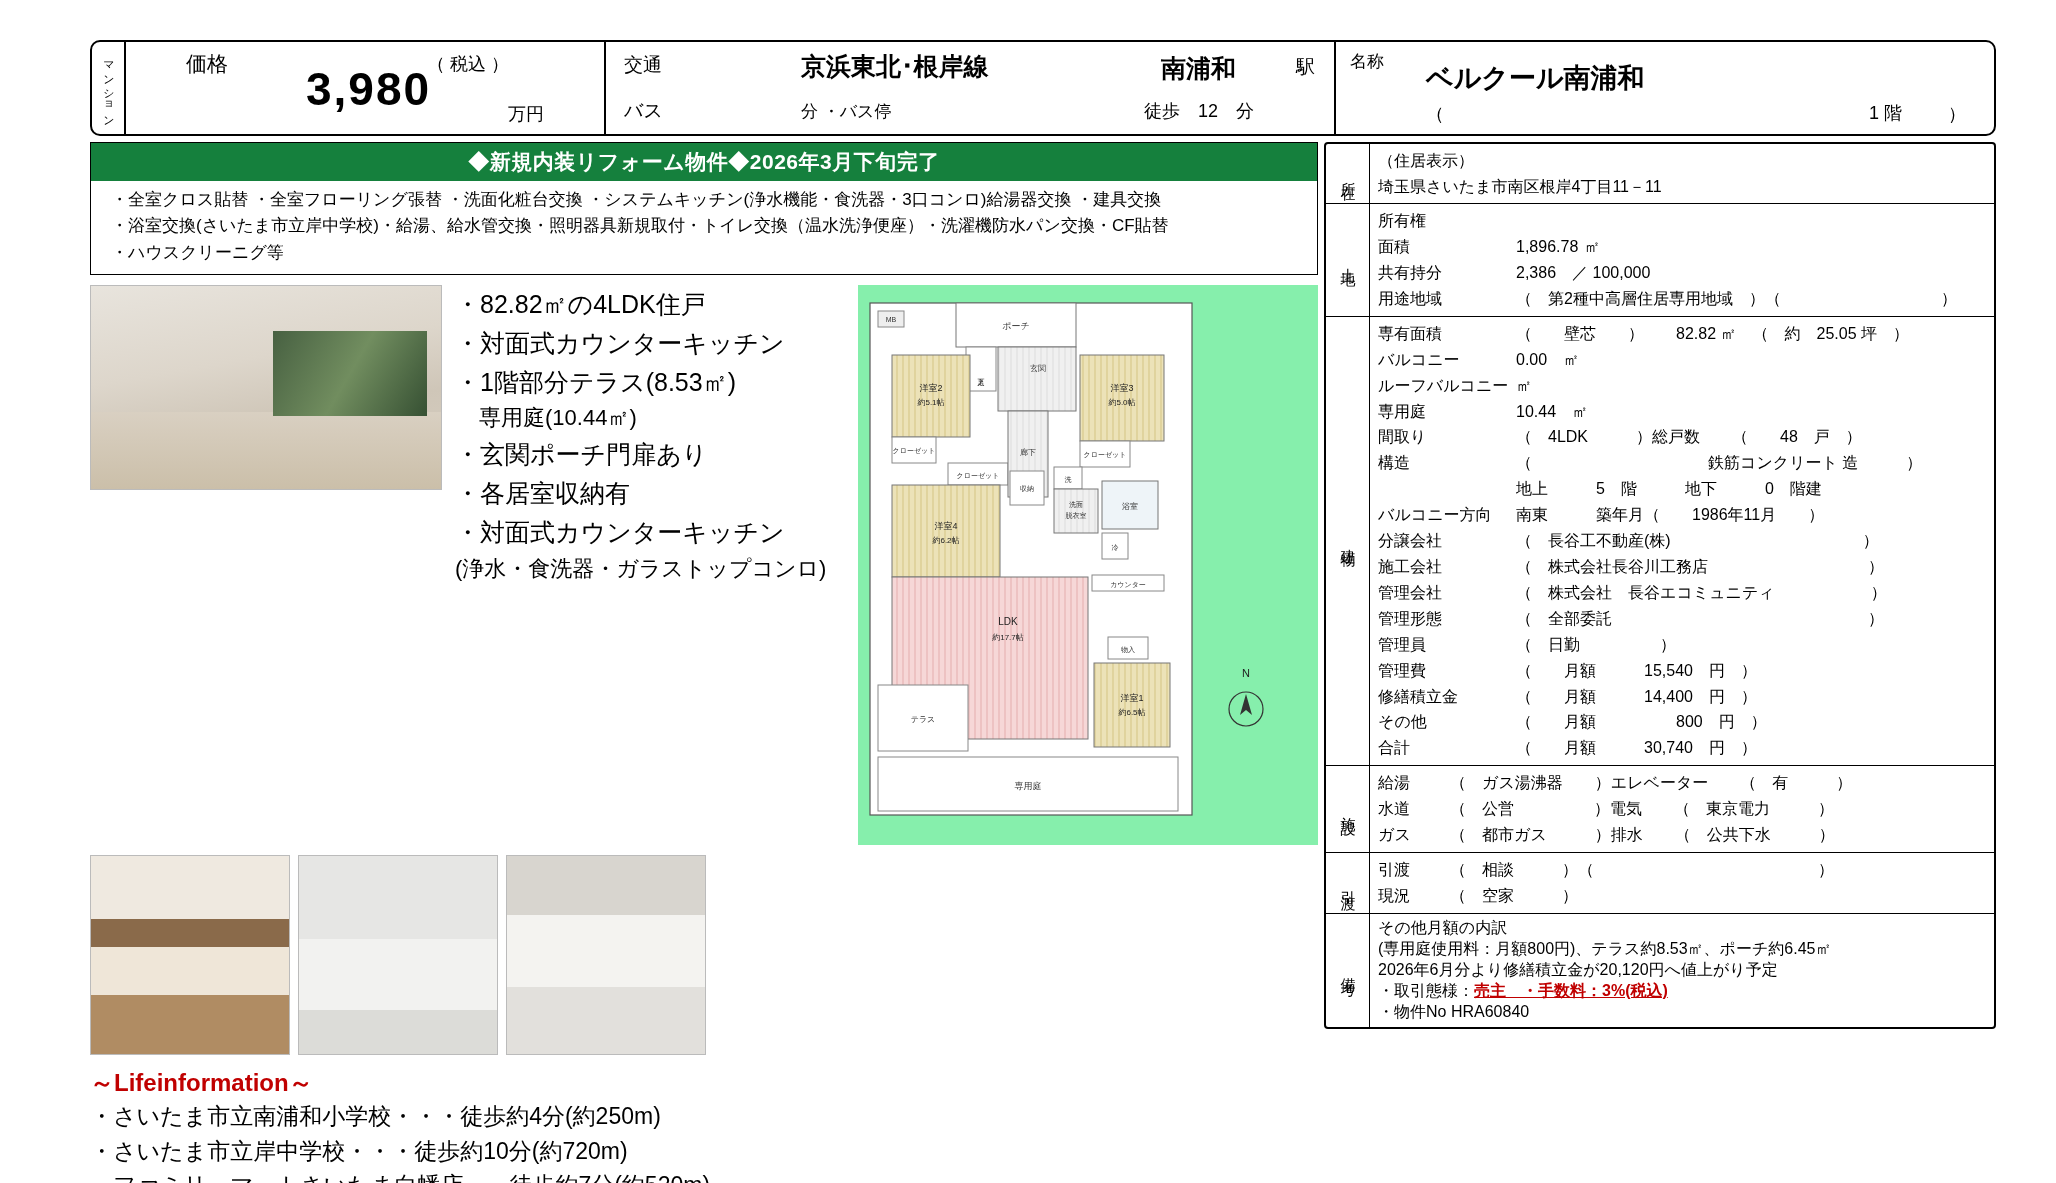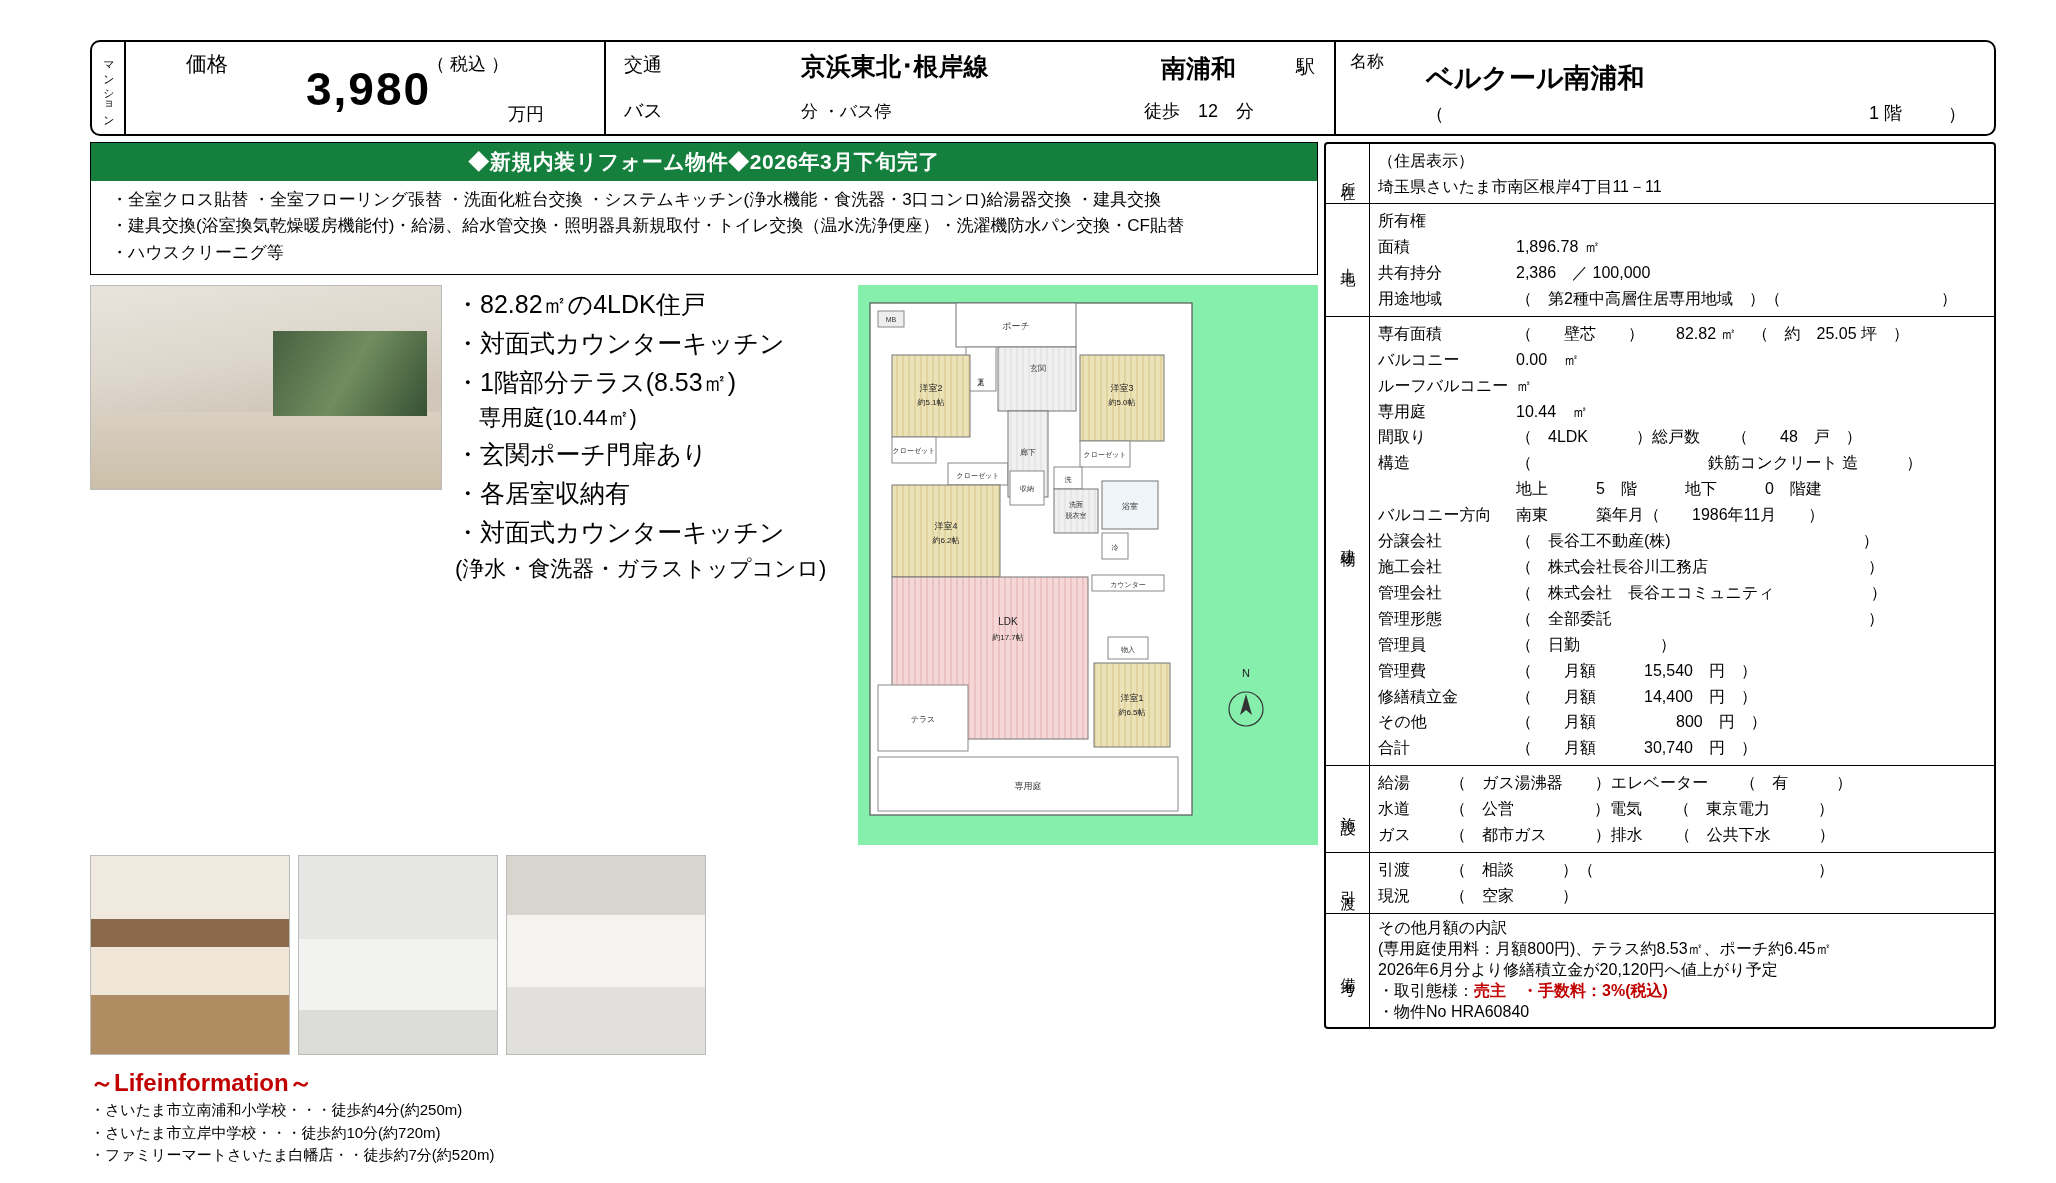--- a/index.html
+++ b/index.html
@@ -102,21 +102,21 @@
 
   .photo-row { display: flex; gap: 8px; margin-top: 10px; }
   .ph { width: 200px; height: 200px; border: 1px solid #bbb; position: relative; overflow: hidden; }
   .ph-kitchen { background: linear-gradient(180deg,#efe9e0 0 32%, #8a6a4a 32% 46%, #efe6d8 46% 70%, #b08c63 70% 100%); }
   .ph-bath { background: linear-gradient(180deg,#e6e6e4 0 42%, #f2f2f0 42% 78%, #dcdcd8 78% 100%); }
   .ph-vanity { background: linear-gradient(180deg,#d8d5cf 0 30%, #f4f3f0 30% 66%, #e2e0dc 66% 100%); }
 
   
   .lifeinfo { margin-top: 12px; }
   .life-title { color: #c00000; font-size: 24px; font-weight: 700; }
-  .life-item { font-size: 15px; line-height: 1.5; }
+  .life-item { font-size: 23px; line-height: 1.5; }
 
   
   .floorplan {
     width: 460px; margin-left: 10px; position: relative;
     background: #86efac;
   }
   .fp-svg { display: block; }
 
   
   .rtable { border: 2px solid #000; border-radius: 4px; overflow: hidden; font-size: 16px; }
@@ -127,21 +127,21 @@
     display: flex; align-items: center; justify-content: center;
     writing-mode: vertical-rl; font-size: 15px; letter-spacing: 4px;
     padding: 6px 0;
   }
   .rbody { flex: 1; padding: 4px 8px; }
   .line { display: flex; align-items: baseline; line-height: 1.62; white-space: nowrap; }
   .k { width: 138px; flex: 0 0 138px; }
   .k-narrow { width: 72px; flex: 0 0 72px; }
   .v { flex: 1; }
   .u { padding-left: 6px; }
-  .red { color: #c00000; font-weight: 700; }
+  .red { color: #c00000; font-weight: 700; text-decoration: underline; }
 
   .addr-line { line-height: 1.6; }
 </style>
 </head>
 <body>
 
 <div class="sheet">
 
   <div class="header-bar">
     <div class="hdr-cell hdr-div mansion-tab">マンション</div>
@@ -173,21 +173,21 @@
   </div>
 
   <div class="body-wrap">
 
     <div class="left-col">
 
       <div class="reform-box">
         <div class="reform-banner">◆新規内装リフォーム物件◆2026年3月下旬完了</div>
         <div class="reform-list">
           <div>・全室クロス貼替 ・全室フローリング張替 ・洗面化粧台交換 ・システムキッチン(浄水機能・食洗器・3口コンロ)給湯器交換 ・建具交換</div>
-          <div>・建具交換(浴室換気乾燥暖房機能付)・給湯、給水管交換・照明器具新規取付・トイレ交換（温水洗浄便座）・洗濯機防水パン交換・CF貼替</div>
+          <div>・浴室交換(さいたま市立岸中学校)・給湯、給水管交換・照明器具新規取付・トイレ交換（温水洗浄便座）・洗濯機防水パン交換・CF貼替</div>
           <div>・ハウスクリーニグ等</div>
         </div>
       </div>
 
       <div class="mid-row">
         <div class="photo-col">
           <div class="photo-main"></div>
         </div>
         <div class="features">
           <div>・82.82㎡の4LDK住戸</div>

